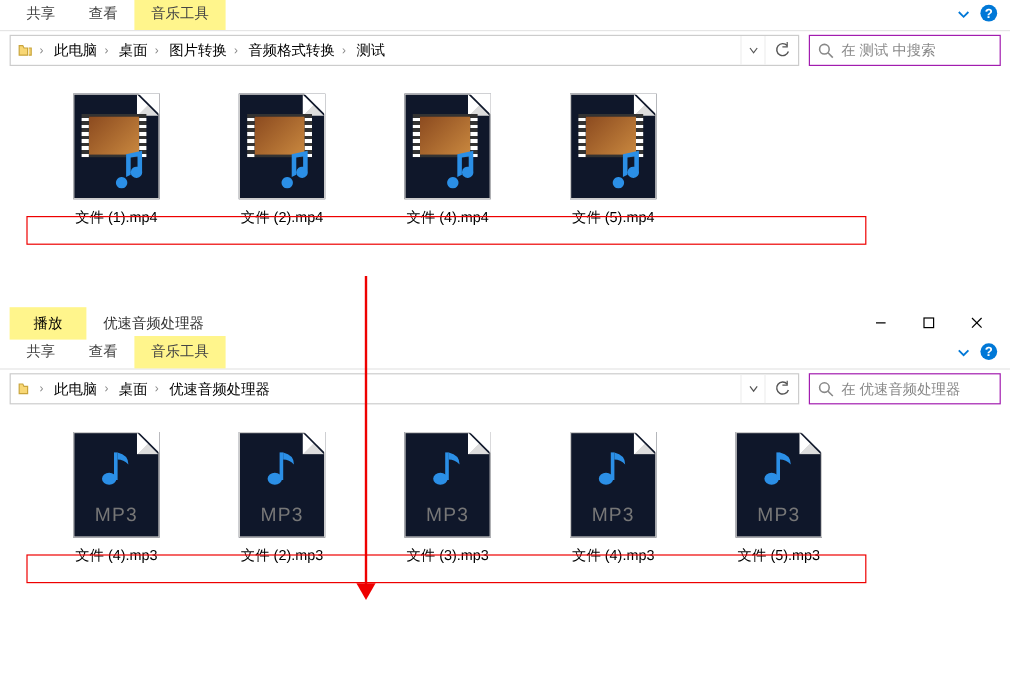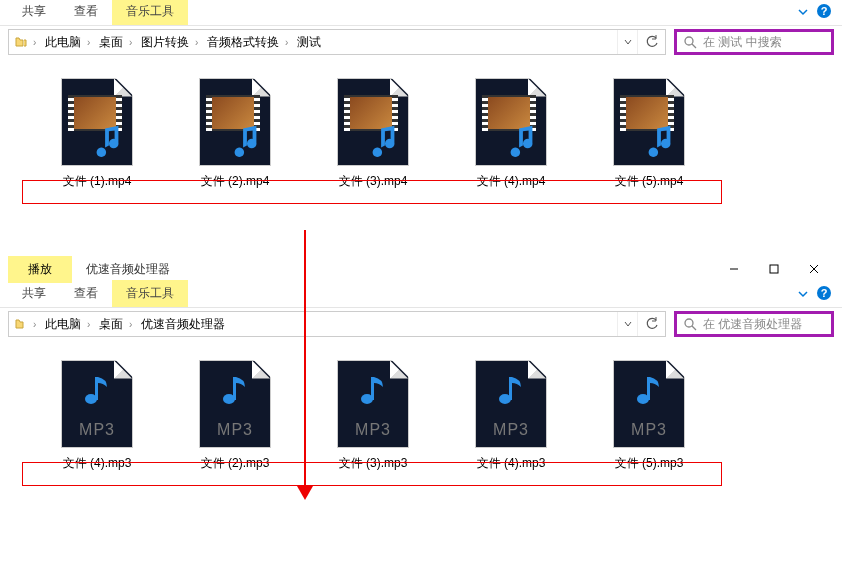--- a/index.html
+++ b/index.html
@@ -20,21 +20,21 @@
 .win-btn { width: 40px; height: 26px; display: flex; align-items: center; justify-content: center; }
 
 .addr-row { display: flex; align-items: center; height: 32px; padding: 0 8px; gap: 8px; }
 .addr-bar { flex: 1; display: flex; align-items: center; border: 1px solid #ccc; height: 26px; position: relative; }
 .addr-nav-left { width: 24px; display: flex; align-items: center; justify-content: center; color: #888; }
 .crumb { padding: 0 6px; font-size: 12px; height: 24px; display: flex; align-items: center; }
 .crumb-arrow { width: 6px; color: #888; font-size: 10px; display: flex; align-items: center; }
 .addr-right { margin-left: auto; display: flex; align-items: center; }
 .addr-dd { width: 20px; height: 24px; display: flex; align-items: center; justify-content: center; border-left: 1px solid #eee; }
 .addr-refresh { width: 28px; height: 24px; display: flex; align-items: center; justify-content: center; border-left: 1px solid #eee; }
-.search-box { width: 160px; border: 3px solid #a21caf; height: 26px; display: flex; align-items: center; padding: 0 6px; color: #888; gap: 6px; }
+.search-box { width: 160px; border: 1px solid #a21caf; height: 26px; display: flex; align-items: center; padding: 0 6px; color: #888; gap: 6px; }
 .search-icon { width: 14px; height: 14px; }
 
 .files-area { padding: 16px 42px 20px; position: relative; }
 .sel-box { position: absolute; border: 1px solid #e00; pointer-events: none; }
 
 .file-grid { display: flex; gap: 28px; flex-wrap: wrap; }
 .file-item { width: 110px; display: flex; flex-direction: column; align-items: center; }
 .file-icon-wrap { width: 80px; height: 95px; display: flex; align-items: center; justify-content: center; }
 .file-label { font-size: 12px; text-align: center; margin-top: 4px; }
 
@@ -149,31 +149,20 @@
       </div>
       <div class="file-item">
         <div class="file-icon-wrap">
             <div class="page-icon">
               <div class="video-thumb"></div>
               <div class="music-note"><svg viewBox="0 0 40 40">
                   <path d="M14 30 a5 5 0 1 0 0.1 0 M18 30 L18 10 L32 7 L32 25 a5 5 0 1 1 -4 -4 L28 12 L22 13 L22 28" fill="#2b8fe6"></path>
                 </svg></div>
             </div>
           </div>
-        <div class="file-label">文件 (3).mp4</div>
-      </div>
-      <div class="file-item">
-        <div class="file-icon-wrap">
-            <div class="page-icon">
-              <div class="video-thumb"></div>
-              <div class="music-note"><svg viewBox="0 0 40 40">
-                  <path d="M14 30 a5 5 0 1 0 0.1 0 M18 30 L18 10 L32 7 L32 25 a5 5 0 1 1 -4 -4 L28 12 L22 13 L22 28" fill="#2b8fe6"></path>
-                </svg></div>
-            </div>
-          </div>
         <div class="file-label">文件 (4).mp4</div>
       </div>
       <div class="file-item">
         <div class="file-icon-wrap">
             <div class="page-icon">
               <div class="video-thumb"></div>
               <div class="music-note"><svg viewBox="0 0 40 40">
                   <path d="M14 30 a5 5 0 1 0 0.1 0 M18 30 L18 10 L32 7 L32 25 a5 5 0 1 1 -4 -4 L28 12 L22 13 L22 28" fill="#2b8fe6"></path>
                 </svg></div>
             </div>

